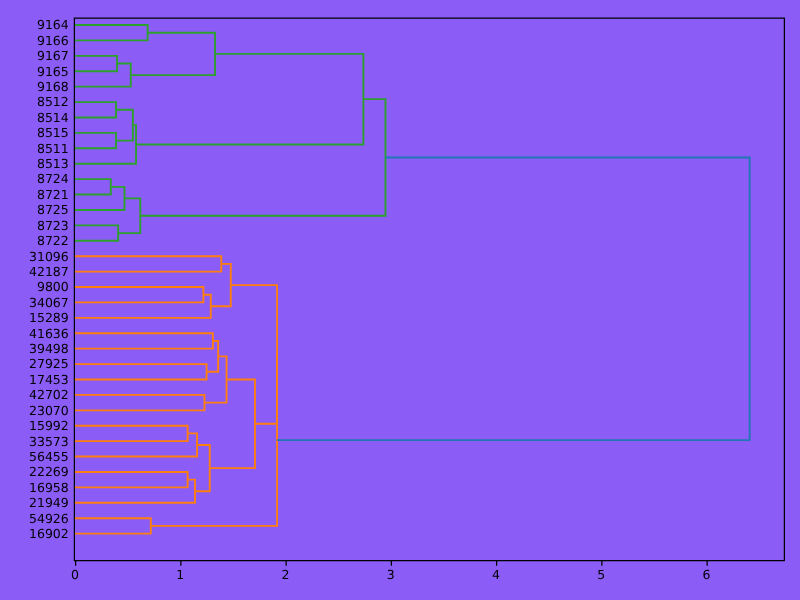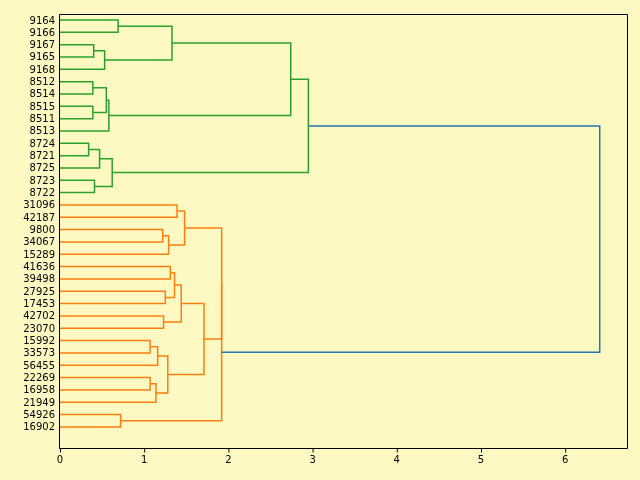--- a/index.html
+++ b/index.html
@@ -10,21 +10,21 @@
   body {
     width: 640px;
     height: 480px;
     font-family: "DejaVu Sans", sans-serif;
     overflow: hidden;
   }
   #figure {
     position: relative;
     width: 640px;
     height: 480px;
-    background: #fef9c3;
+    background: #8b5cf6;
   }
   #plot-svg {
     display: block;
     width: 640px;
     height: 480px;
   }
   .axis-line {
     fill: none;
     stroke: #000000;
     stroke-width: 1;

